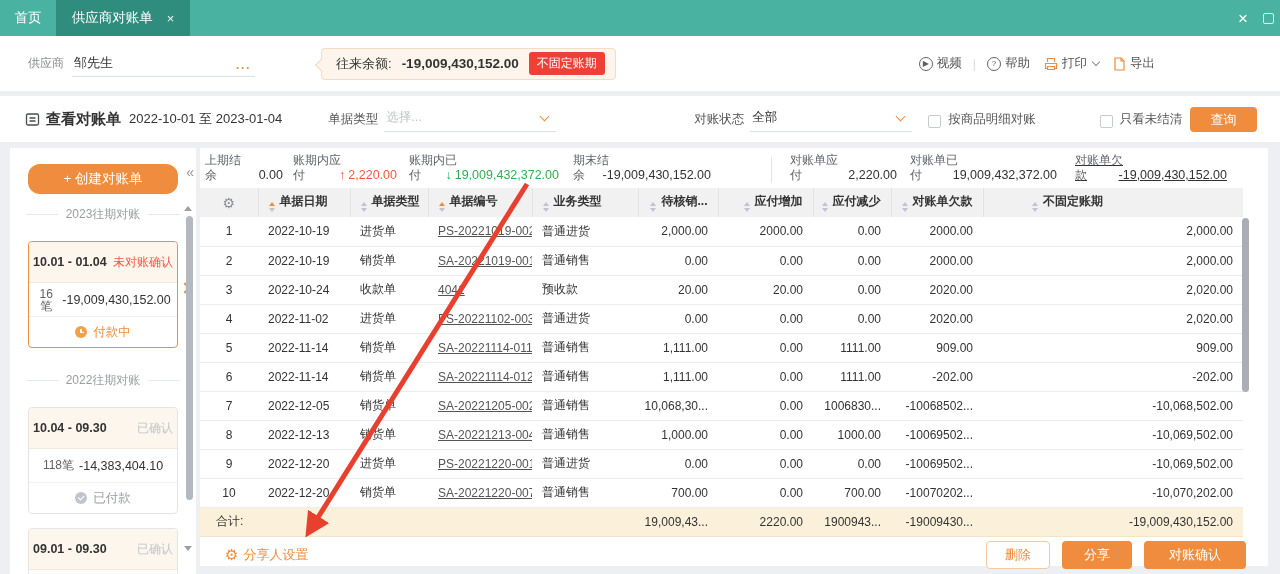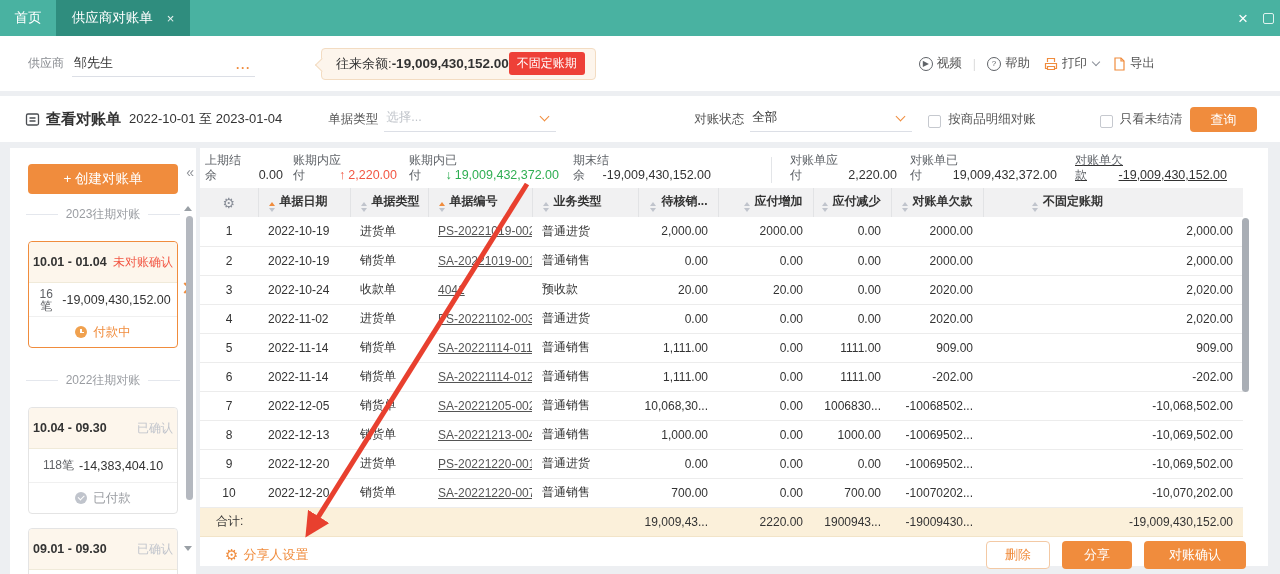--- a/index.html
+++ b/index.html
@@ -14,21 +14,21 @@
 .win-icons{position:absolute;right:6px;top:0;height:36px;display:flex;align-items:center;gap:15px;color:#fff}
 .win-x{font-size:17px;line-height:1;cursor:pointer}
 .win-restore{width:11px;height:11px;border:1.5px solid #dff2ee;border-radius:2px;cursor:pointer}
 
 
 .suppbar{position:absolute;left:0;top:36px;width:1280px;height:55px;background:#fff;display:flex;align-items:center;padding-left:28px}
 .lbl{color:#898c91;font-size:12px}
 .supp-field{width:183px;margin-left:8px;border-bottom:1px solid #dcdfe6;display:flex;align-items:flex-end;justify-content:space-between;padding:0 4px 4px 2px;height:26px;cursor:pointer}
 .supp-name{font-size:13px;color:#333}
 .more{color:#f08c3d;font-weight:bold;letter-spacing:1px;font-size:12px;line-height:8px}
-.callout{margin-left:66px;position:relative;background:#fdf5ec;border:1px solid #f3dcc2;border-radius:4px;height:32px;display:flex;align-items:center;padding:0 10px 0 14px}
+.callout{margin-left:66px;position:relative;background:#fdf5ec;border:1px solid #f3dcc2;border-radius:4px;height:32px;display:flex;align-items:center;gap:10px;padding:0 10px 0 14px}
 .callout::before{content:'';position:absolute;left:-5.5px;top:11px;width:9px;height:9px;background:#fdf5ec;border-left:1px solid #f3dcc2;border-bottom:1px solid #f3dcc2;transform:rotate(45deg)}
 .bal-lab{font-size:13px;color:#333}
 .bal-val{font-size:13.5px;font-weight:700;color:#333}
 .badge{background:#ee4037;color:#fff;border-radius:3px;padding:3px 8px;font-size:12px}
 .toplinks{position:absolute;right:125px;top:36px;height:55px;display:flex;align-items:center;gap:6px;color:#555;font-size:12.5px}
 .cicon{width:14px;height:14px;border:1px solid #5f6368;border-radius:50%;display:inline-flex;align-items:center;justify-content:center;font-size:8px;color:#5f6368;flex:none}
 .pipe{color:#ddd;margin:0 5px}
 .tl-item{display:flex;align-items:center;gap:4px;cursor:pointer}
 .chev-gray{width:6px;height:6px;border-right:1.2px solid #8a8f99;border-bottom:1.2px solid #8a8f99;transform:rotate(45deg);margin:-3px 2px 0 2px}
 .micon{flex:none}
@@ -46,21 +46,21 @@
 .chev-o{width:7px;height:7px;border-right:1.5px solid #f08c3d;border-bottom:1.5px solid #f08c3d;transform:rotate(45deg);margin-top:-3px}
 .gap138{margin-left:138px}
 .cb-wrap{display:flex;align-items:flex-end;cursor:pointer}
 .cbox{width:13px;height:13px;border:1px solid #c6c9cf;border-radius:2px;background:#fff;margin-right:7px;flex:none}
 .cb1{margin-left:16px}.cb2{margin-left:64px}
 .cb-lab{font-size:12.5px;color:#555}
 .f-query{position:absolute;right:23px;top:11px;width:67px;height:25px;background:#f08c3d;color:#fff;border:none;border-radius:4px;font-size:13px;cursor:pointer}
 
 
 .sidebar{position:absolute;left:10px;top:148px;width:186px;bottom:0;background:#fff;overflow:hidden;padding-top:16px}
-.create-btn{display:block;margin:0 auto 12px;width:150px;height:30px;background:#f08c3d;color:#fff;border:none;border-radius:4px;font-size:13.5px;cursor:pointer}
+.create-btn{display:block;margin:0 auto 12px;width:150px;height:30px;background:#f08c3d;color:#fff;border:none;border-radius:12px;font-size:13.5px;cursor:pointer}
 .collapse{position:absolute;right:2px;top:16px;color:#909399;font-size:14px;cursor:pointer}
 .sb-up,.sb-down{position:absolute;right:4px;width:0;height:0;border-left:4px solid transparent;border-right:4px solid transparent}
 .sb-up{top:58px;border-bottom:5px solid #9aa0a6}
 .sb-down{top:398px;border-top:5px solid #9aa0a6}
 .sb-thumb{position:absolute;right:3px;top:68px;width:7px;height:284px;background:#b4b8bf;border-radius:4px}
 .sec-title{display:flex;align-items:center;gap:8px;color:#9a9da2;font-size:12px;margin:4px 16px 18px}
 .sec-title .line{flex:1;height:1px;background:#e4e7ed}
 .card{width:150px;margin:0 auto 14px;border:1px solid #e4e4e4;border-radius:4px;position:relative;background:#fff;cursor:pointer}
 .card.sel{border-color:#f08c3d;margin-bottom:24px}
 .card-h{height:41px;background:#fdf6ec;border-bottom:1px solid #f0ead9;display:flex;align-items:center;justify-content:space-between;padding:0 4px;border-radius:4px 4px 0 0}

